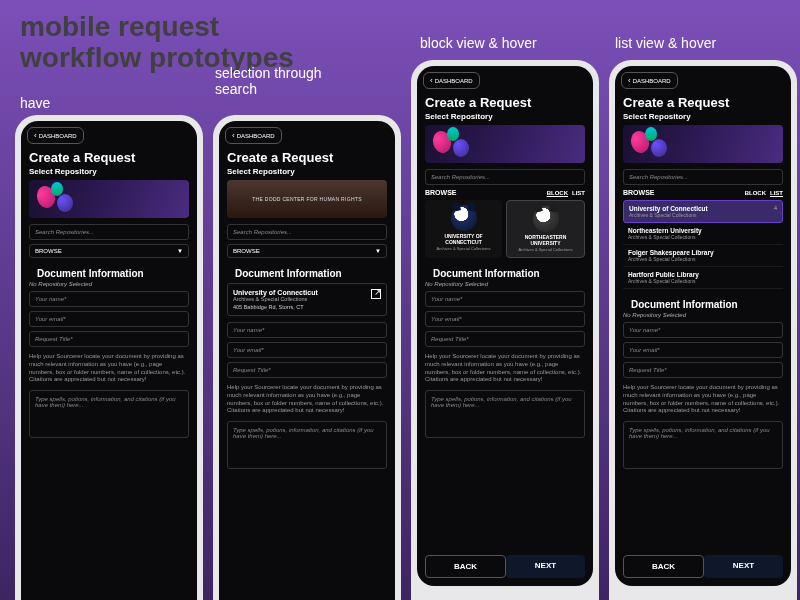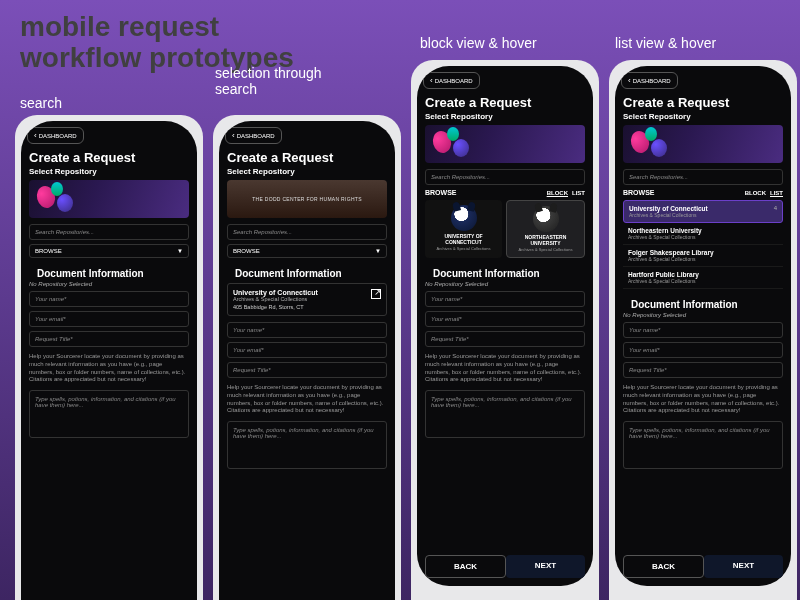--- a/index.html
+++ b/index.html
@@ -35,21 +35,21 @@
   }
   .phone-frame {
     width: 188px;
     background: #e8e8ea;
     border-radius: 22px;
     padding: 6px;
     flex-shrink: 0;
   }
   .phone-screen {
     background: #0a0a0c;
-    border-radius: 32px;
+    border-radius: 17px;
     height: 520px;
     overflow: hidden;
     display: flex;
     flex-direction: column;
     color: #fff;
     font-size: 7px;
   }
   .dash-btn {
     margin: 6px 6px 0 6px;
     padding: 3px 6px;
@@ -222,21 +222,21 @@
   .list-item.hover { background:#3a2a6a; border-radius:3px; border:1px solid #6b3fc9; }
   .list-item .name { font-size:6.5px; font-weight:600; }
   .list-item .sub { font-size:5px; color:#999; }
   .list-item .count { float:right; font-size:6px; color:#aaa; }
 </style>
 </head>
 <body>
 
 <div class="main-title">mobile request workflow prototypes</div>
 
-<div class="col-label" style="left:20px; top:95px">search</div>
+<div class="col-label" style="left:20px; top:95px">have</div>
 <div class="col-label" style="left:215px; top:65px; max-width:140px">selection through search</div>
 <div class="col-label" style="left:420px; top:35px">block view &amp; hover</div>
 <div class="col-label" style="left:615px; top:35px">list view &amp; hover</div>
 
 <div class="phones">
 
   <div class="phone-frame" style="margin-top:55px">
     <div class="phone-screen">
       <div class="dash-btn">DASHBOARD</div>
       <div class="screen-title">Create a Request</div>

